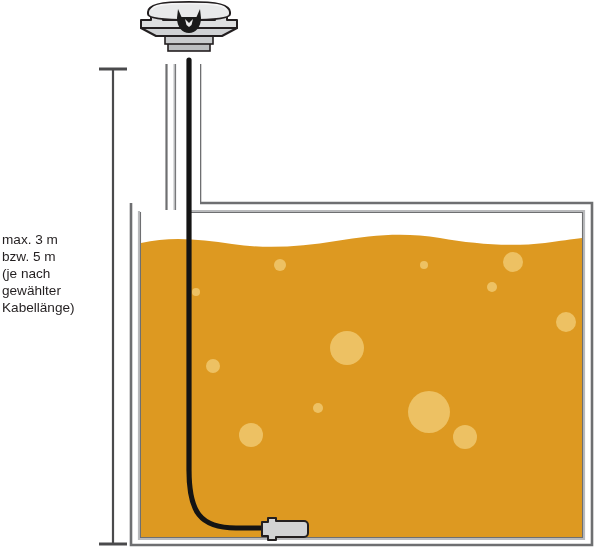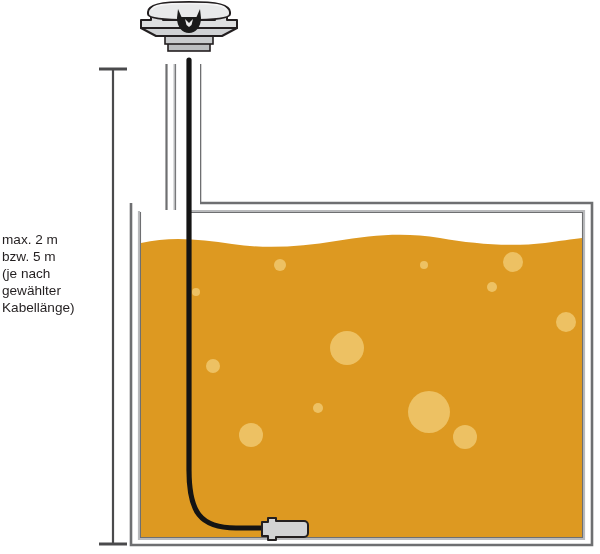--- a/index.html
+++ b/index.html
@@ -150,18 +150,18 @@
     </g>
 
     <g>
       <line x1="113" y1="68" x2="113" y2="545" stroke="#4a4a4c" stroke-width="2.2"></line>
       <line x1="99" y1="69" x2="127" y2="69" stroke="#4a4a4c" stroke-width="3"></line>
       <line x1="99" y1="544" x2="127" y2="544" stroke="#4a4a4c" stroke-width="3"></line>
     </g>
 
   </svg>
 
-  <div class="dim-label">max. 2 m
+  <div class="dim-label">max. 3 m
 bzw. 5 m
 (je nach
 gewählter
 Kabellänge)</div>
 </div>
 
 </body></html>

